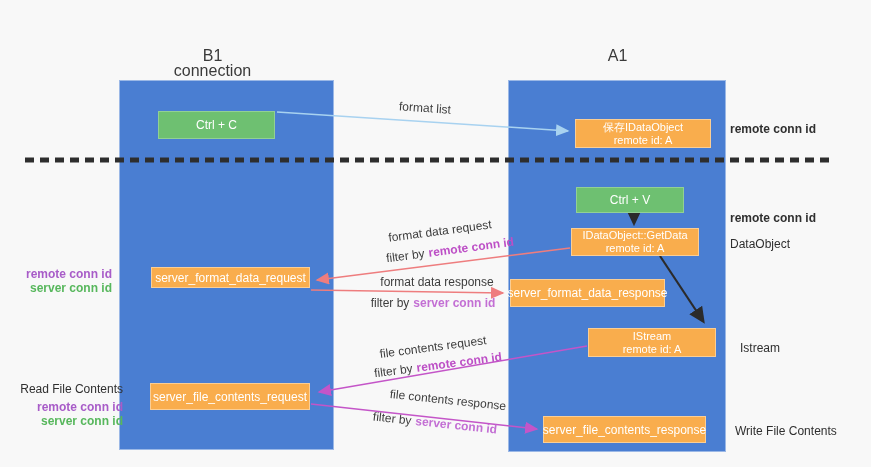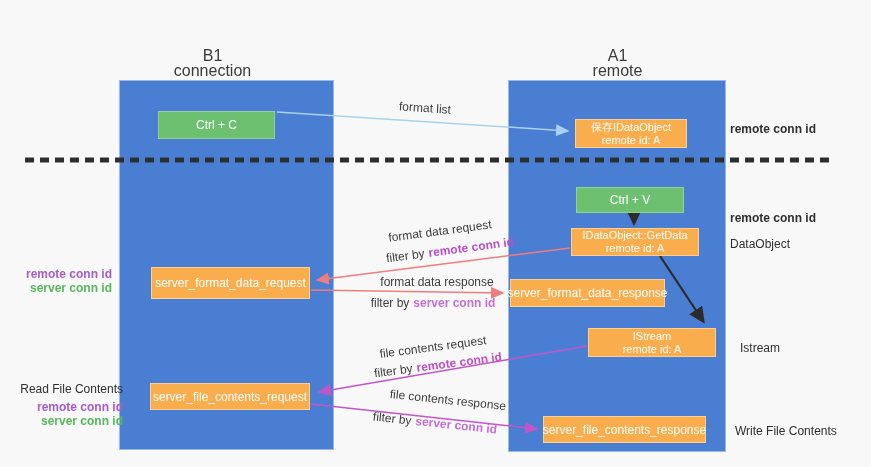--- a/index.html
+++ b/index.html
@@ -41,21 +41,20 @@
 
 <div class="canvas">
 
 
   <div class="abs col-header" style="left:155px; top:48px; width:115px;">
     <div>B1</div>
     <div>connection</div>
   </div>
   <div class="abs col-header" style="left:560px; top:48px; width:115px;">
     <div>A1</div>
-    <div>remote</div>
   </div>
 
   <div class="abs lifeline" style="left:119px; top:80px; width:215px; height:370px;"></div>
   <div class="abs lifeline" style="left:508px; top:80px; width:218px; height:372px;"></div>
 
   <svg class="abs arrows" viewBox="0 0 871 467" xmlns="http://www.w3.org/2000/svg">
     <defs>
       <marker id="m-blue" markerWidth="11" markerHeight="9" refX="8" refY="4" orient="auto">
           <path d="M0,0 L9,4 L0,8 z" fill="#a8d2f0"></path>
         </marker>
@@ -76,35 +75,35 @@
     <line x1="311" y1="290" x2="503" y2="293" stroke="#ee7d7e" stroke-width="1.5" marker-end="url(#m-salmon)"></line>
     <line x1="660" y1="256" x2="703" y2="321" stroke="#2b2b2b" stroke-width="2.2" marker-end="url(#m-black)"></line>
     <line x1="587" y1="346" x2="319" y2="392" stroke="#c455c8" stroke-width="1.5" marker-end="url(#m-magenta)"></line>
     <line x1="311" y1="404" x2="537" y2="429" stroke="#c455c8" stroke-width="1.5" marker-end="url(#m-magenta)"></line>
   </svg>
 
   <div class="abs box green" style="left:158px; top:96px; width:117px; height:28px;">
     <span class="single">Ctrl + C</span>
   </div>
 
-  <div class="abs box orange" style="left:575px; top:119px; width:112px; height:29px;">
+  <div class="abs box orange" style="left:575px; top:119px; width:136px; height:29px;">
     <span class="ln">保存IDataObject</span>
     <span class="ln">remote id: A</span>
   </div>
 
   <div class="abs box green" style="left:576px; top:172px; width:108px; height:26px;">
     <span class="single">Ctrl + V</span>
   </div>
 
   <div class="abs box orange" style="left:571px; top:228px; width:128px; height:28px;">
     <span class="ln">IDataObject::GetData</span>
     <span class="ln">remote id: A</span>
   </div>
 
-  <div class="abs box orange" style="left:151px; top:267px; width:159px; height:32px;">
+  <div class="abs box orange" style="left:151px; top:267px; width:159px; height:21px;">
     <span class="single">server_format_data_request</span>
   </div>
 
   <div class="abs box orange" style="left:510px; top:279px; width:155px; height:28px;">
     <span class="single">server_format_data_response</span>
   </div>
 
   <div class="abs box orange" style="left:588px; top:328px; width:128px; height:29px;">
     <span class="ln">IStream</span>
     <span class="ln">remote id: A</span>

